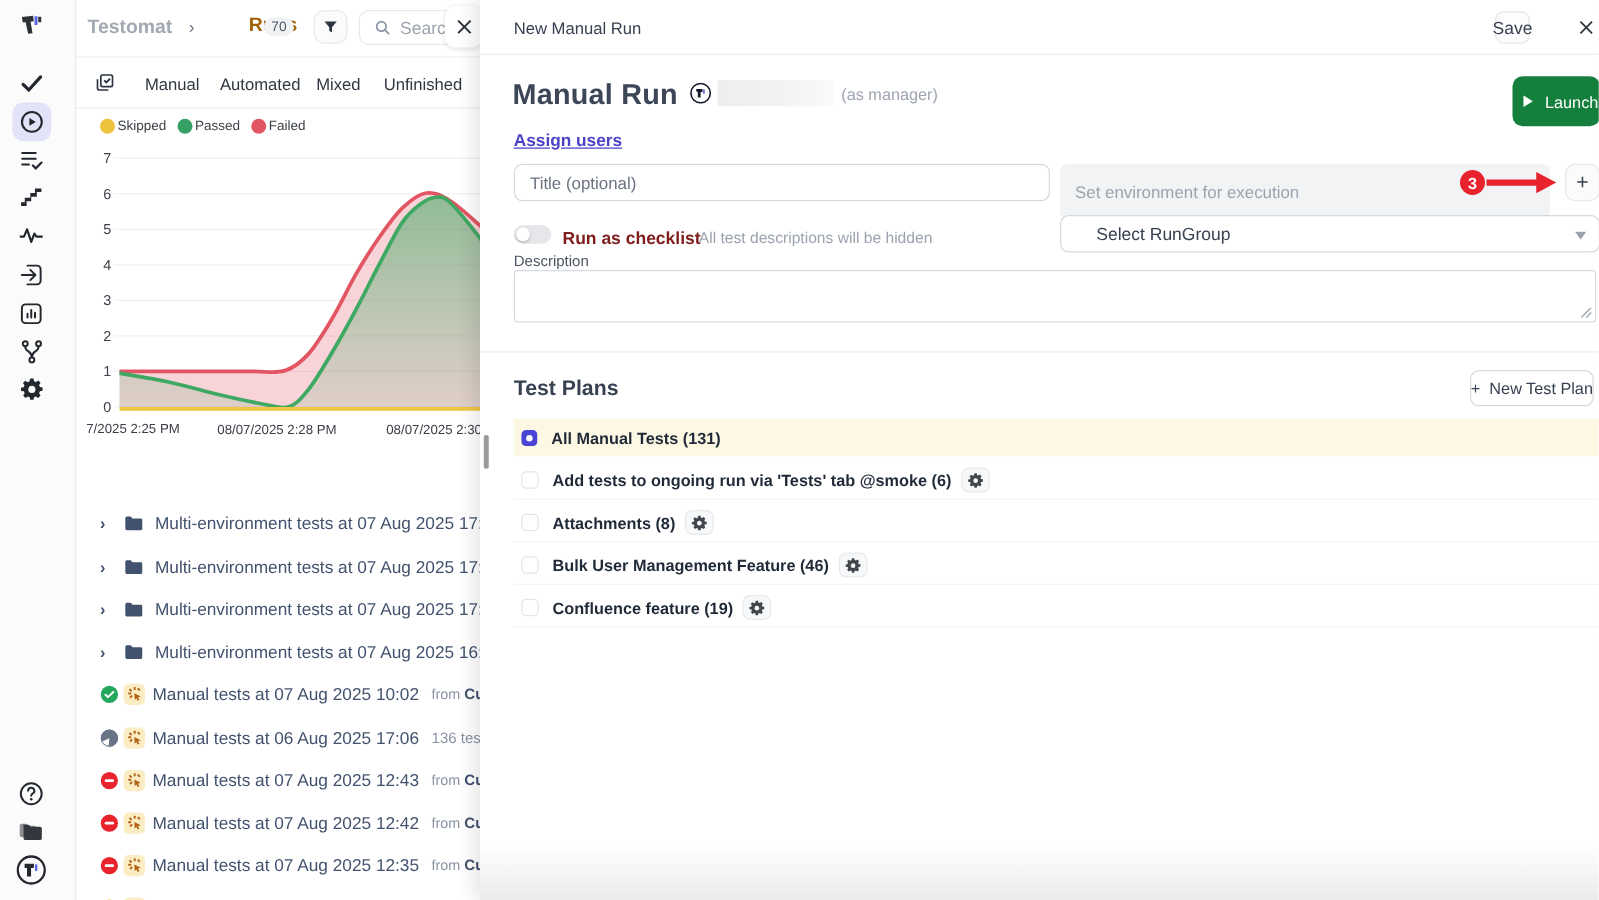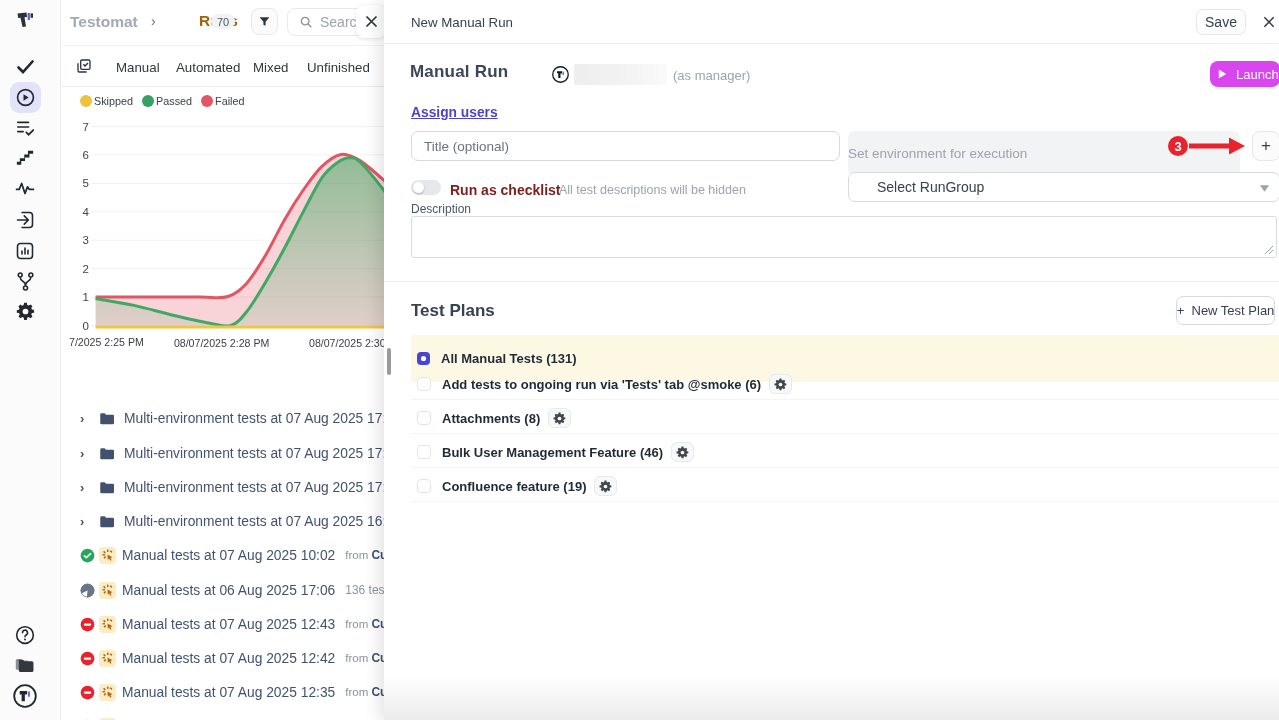--- a/index.html
+++ b/index.html
@@ -30,30 +30,30 @@
   .runrow .chev { color:#42526e; font-size:13px; font-weight:700; width:19px; }
   .runrow .ttl { font-size:13.8px; color:#42526e; margin-left:6px; }
   .runrow .from { font-size:11.5px; color:#8993a4; margin-left:10px; }
   .runrow .from b { color:#42526e; font-size:12px; }
   .sticon { width:15px; height:15px; margin-right:4px; }
   .clickicon { width:17px; height:17px; background:#faecc3; border-radius:4px; display:flex; align-items:center; justify-content:center; }
   
   #panel { position:absolute; left:384px; top:0; width:895px; height:720px; background:#fff; box-shadow:-6px 0 14px rgba(0,0,0,0.10); }
   #panel-grad { position:absolute; left:0; bottom:0; width:895px; height:45px; background:linear-gradient(#ffffff, #ebebeb); }
   #p-title { position:absolute; left:27px; top:15px; font-size:13.3px; color:#374151; }
-  #savebtn { position:absolute; left:812px; top:9px; width:50px; height:26px; background:#fdfdfd; border:1px solid #e5e7eb; border-radius:7px; font-size:14px; color:#374151; display:flex; align-items:center; justify-content:center; }
+  #savebtn { position:absolute; left:812px; top:9px; width:28px; height:26px; background:#fdfdfd; border:1px solid #e5e7eb; border-radius:7px; font-size:14px; color:#374151; display:flex; align-items:center; justify-content:center; }
   #p-divider { position:absolute; left:0; top:43px; width:895px; height:1px; background:#eceef1; }
-  #mr-title { position:absolute; left:26px; top:62px; font-size:17px; font-weight:700; color:#3d4657; letter-spacing:0.2px; }
+  #mr-title { position:absolute; left:26px; top:62px; font-size:23px; font-weight:700; color:#3d4657; letter-spacing:0.2px; }
   #blurname { position:absolute; left:190px; top:64px; width:93px; height:21px; background:linear-gradient(90deg,#eeeeee 0%,#f3f3f3 60%,#fafafa 100%); border-radius:2px; }
   #asmgr { position:absolute; left:289px; top:68px; font-size:13px; color:#9ca3af; }
-  #launchbtn { position:absolute; left:826px; top:61px; width:70px; height:26px; background:#d946ef; border-radius:8px; color:#fff; font-size:13px; display:flex; align-items:center; padding-left:8px; }
+  #launchbtn { position:absolute; left:826px; top:61px; width:70px; height:40px; background:#15803d; border-radius:8px; color:#fff; font-size:13px; display:flex; align-items:center; padding-left:8px; }
   #assign { position:absolute; left:27px; top:105px; font-size:13.8px; font-weight:700; color:#4c43c8; text-decoration:underline; }
   .inp { position:absolute; border-radius:7px; font-size:13.5px; display:flex; align-items:center; }
   #title-inp { left:27px; top:131px; width:429px; height:30px; border:1px solid #d6dade; color:#6b7280; padding-left:12px; }
-  #env-inp { left:464px; top:131px; width:392px; height:45px; background:#f1f3f5; color:#9ca3af; }
+  #env-inp { left:464px; top:131px; width:392px; height:45px; background:#f1f3f5; color:#9ca3af; padding-left:12px; }
   #plusbtn { position:absolute; left:868px; top:131px; width:28px; height:30px; background:#fbfbfc; border:1px solid #e5e7eb; border-radius:8px; display:flex; align-items:center; justify-content:center; font-size:17px; color:#374151; }
   #badge3 { position:absolute; left:784px; top:136px; width:20px; height:20px; background:#e8232e; border-radius:50%; color:#fff; font-size:13px; font-weight:700; display:flex; align-items:center; justify-content:center; }
   #toggle { position:absolute; left:27px; top:180px; width:30px; height:15px; background:#e5e7eb; border-radius:8px; }
   #toggle .knob { position:absolute; left:2px; top:2px; width:11px; height:11px; background:#fff; border-radius:50%; box-shadow:0 1px 2px rgba(0,0,0,0.25); }
   #runas { position:absolute; left:66px; top:182px; font-size:14px; font-weight:700; color:#7f1d1d; }
   #runas-sub { position:absolute; left:175px; top:183px; font-size:12.5px; color:#9ca3af; }
   #runsel { position:absolute; left:464px; top:172px; width:432px; height:30px; border:1px solid #d6dade; border-radius:7px; background:#fff; font-size:14px; color:#374151; display:flex; align-items:center; padding-left:28px; }
   #desc-label { position:absolute; left:27px; top:202px; font-size:12px; color:#4b5563; }
   #desc-area { position:absolute; left:27px; top:216px; width:866px; height:42px; border:1px solid #d8dbdf; border-radius:3px; background:#fff; }
   #tp-divider { position:absolute; left:0px; top:281px; width:895px; height:1px; background:#eceef1; }
@@ -404,21 +404,21 @@
   <div id="desc-label">Description</div>
   <div id="desc-area">
       <svg class="abs" style="right:2px;bottom:2px" width="9" height="9" viewBox="0 0 9 9" stroke="#9aa3ad" stroke-width="1">
         <path d="M8 0 L0 8 M8 4 L4 8"></path>
       </svg>
     </div>
   <div id="tp-divider"></div>
   <div id="tp-title">Test Plans</div>
   <div id="newtp">+&nbsp;&nbsp;New Test Plan</div>
   <div id="tprows">
-    <div class="tprow" style="top:335px;height:47px;background:#fcf8e4">
+    <div class="tprow" style="top:335px;height:30px;background:#fcf8e4">
       <svg style="margin-left:6px;flex:none" width="13" height="13" viewBox="0 0 13 13">
           <rect width="13" height="13" rx="4" fill="#4a44d4"></rect>
           <circle cx="6.5" cy="6.5" r="2.6" fill="#fff"></circle>
         </svg>
       <span class="txt">All Manual Tests (131)</span>
     </div>
     <div class="tprow" style="top:370px;height:28px">
       <span class="cb"></span>
         <span class="txt">Add tests to ongoing run via 'Tests' tab @smoke (6)</span>
       <span class="gearbtn">

